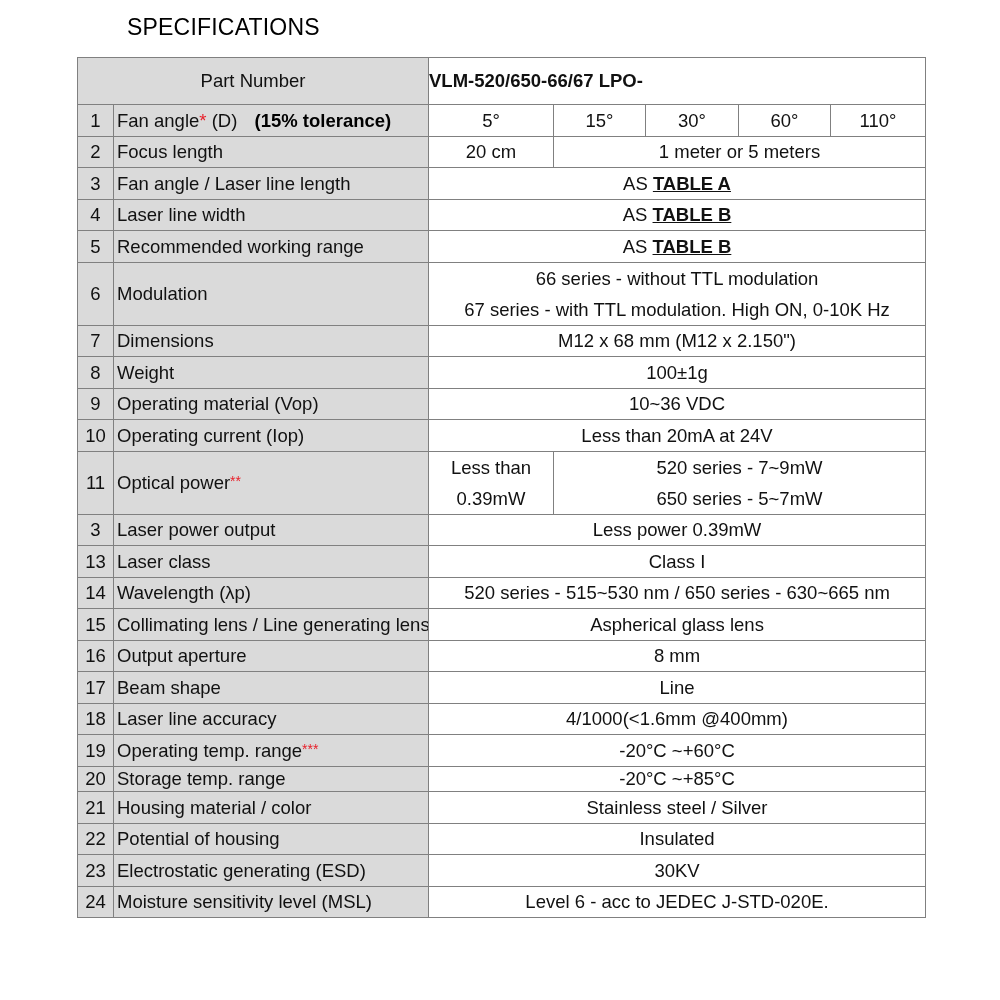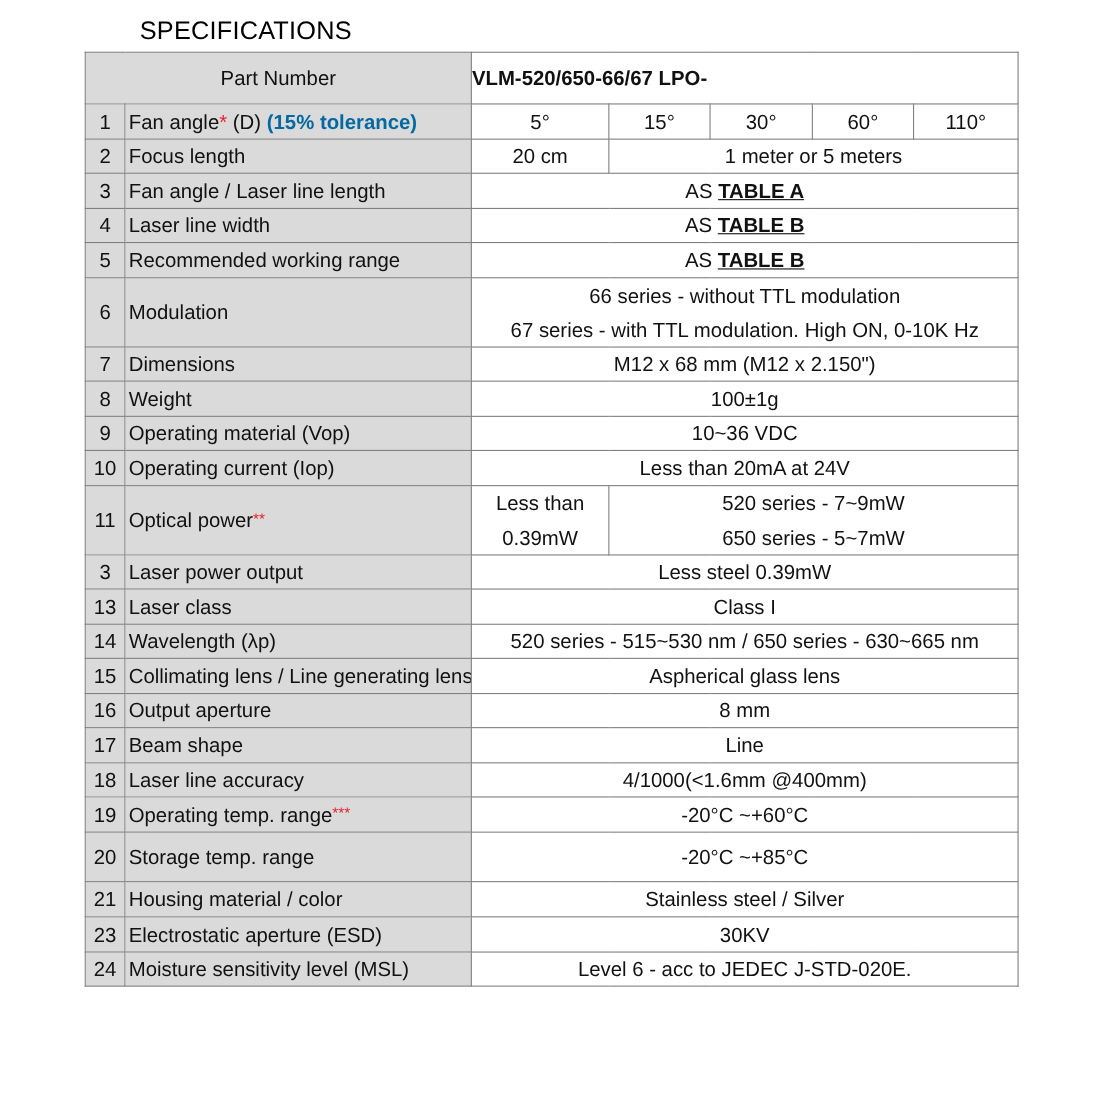--- a/index.html
+++ b/index.html
@@ -1,31 +1,31 @@
 <!DOCTYPE html>
 <html><head>
 <meta charset="utf-8">
 <style>
   html, body { margin:0; padding:0; background:#ffffff; }
   body { width:1000px; height:1000px; position:relative; overflow:hidden;
          font-family:"Liberation Sans", sans-serif; color:#111; }
   .title { position:absolute; left:98px; top:14px; font-size:23px; font-weight:normal;
            letter-spacing:0.2px; color:#000;margin-left:29px; }
-  table.spec { position:absolute; left:77px; top:47px; width:848px;
+  table.spec { position:absolute; left:77px; top:57px; width:848px;
                border-collapse:collapse; table-layout:fixed; }
   table.spec td { border:1.5px solid #808080; padding:0; font-size:18.5px;
                   white-space:nowrap; overflow:hidden; }
   td.gray { background:#dadada; }
   td.num { text-align:center; }
   td.lbl { padding-left:3px !important; text-align:left; }
   td.val { text-align:center; background:#fff; }
   td.hdr-label { text-align:center; }
   td.hdr-val { text-align:left; font-weight:bold; }
   .red { color:#e8202a; }
-  .redb { color:#0369a1; font-weight:bold; }
+  .redb { color:#000000; font-weight:bold;margin-left:12px; }
   .ast { color:#e8202a; font-size:14px; vertical-align:top; position:relative; top:1px; }
   .small { font-size:16.5px; }
   b { font-weight:bold;text-decoration:underline; }
   .two-line { line-height:31px; }
 </style>
 </head>
 <body>
 
 <div class="title">SPECIFICATIONS</div>
 
@@ -110,21 +110,21 @@
           <div>0.39mW</div>
         </td>
       <td class="val two-line" colspan="4">
           <div>520 series - 7~9mW</div>
           <div>650 series - 5~7mW</div>
         </td>
     </tr>
     <tr style="height:31px">
       <td class="gray num">3</td>
       <td class="gray lbl">Laser power output</td>
-      <td class="val" colspan="5">Less steel 0.39mW</td>
+      <td class="val" colspan="5">Less power 0.39mW</td>
     </tr>
     <tr style="height:32px">
       <td class="gray num">13</td>
       <td class="gray lbl">Laser class</td>
       <td class="val" colspan="5">Class I</td>
     </tr>
     <tr style="height:31px">
       <td class="gray num">14</td>
       <td class="gray lbl">Wavelength (λp)</td>
       <td class="val" colspan="5">520 series - 515~530 nm / 650 series - 630~665 nm</td>
@@ -147,33 +147,38 @@
     <tr style="height:31px">
       <td class="gray num">18</td>
       <td class="gray lbl">Laser line accuracy</td>
       <td class="val" colspan="5">4/1000(&lt;1.6mm @400mm)</td>
     </tr>
     <tr style="height:32px">
       <td class="gray num">19</td>
       <td class="gray lbl"><span>Operating temp. range</span><span class="ast">***</span></td>
       <td class="val" colspan="5">-20°C ~+60°C</td>
     </tr>
-    <tr style="height:45px">
+    <tr style="height:25px">
       <td class="gray num">20</td>
       <td class="gray lbl">Storage temp. range</td>
       <td class="val" colspan="5">-20°C ~+85°C</td>
     </tr>
     <tr style="height:32px">
       <td class="gray num">21</td>
       <td class="gray lbl">Housing material / color</td>
       <td class="val" colspan="5">Stainless steel / Silver</td>
     </tr>
+    <tr style="height:31px">
+      <td class="gray num">22</td>
+      <td class="gray lbl">Potential of housing</td>
+      <td class="val" colspan="5">Insulated</td>
+    </tr>
     <tr style="height:32px">
       <td class="gray num">23</td>
-      <td class="gray lbl">Electrostatic aperture (ESD)</td>
+      <td class="gray lbl">Electrostatic generating (ESD)</td>
       <td class="val" colspan="5">30KV</td>
     </tr>
     <tr style="height:31px">
       <td class="gray num">24</td>
       <td class="gray lbl">Moisture sensitivity level (MSL)</td>
       <td class="val" colspan="5">Level 6 - acc to JEDEC J-STD-020E.</td>
     </tr>
   </tbody>
 </table>
 

